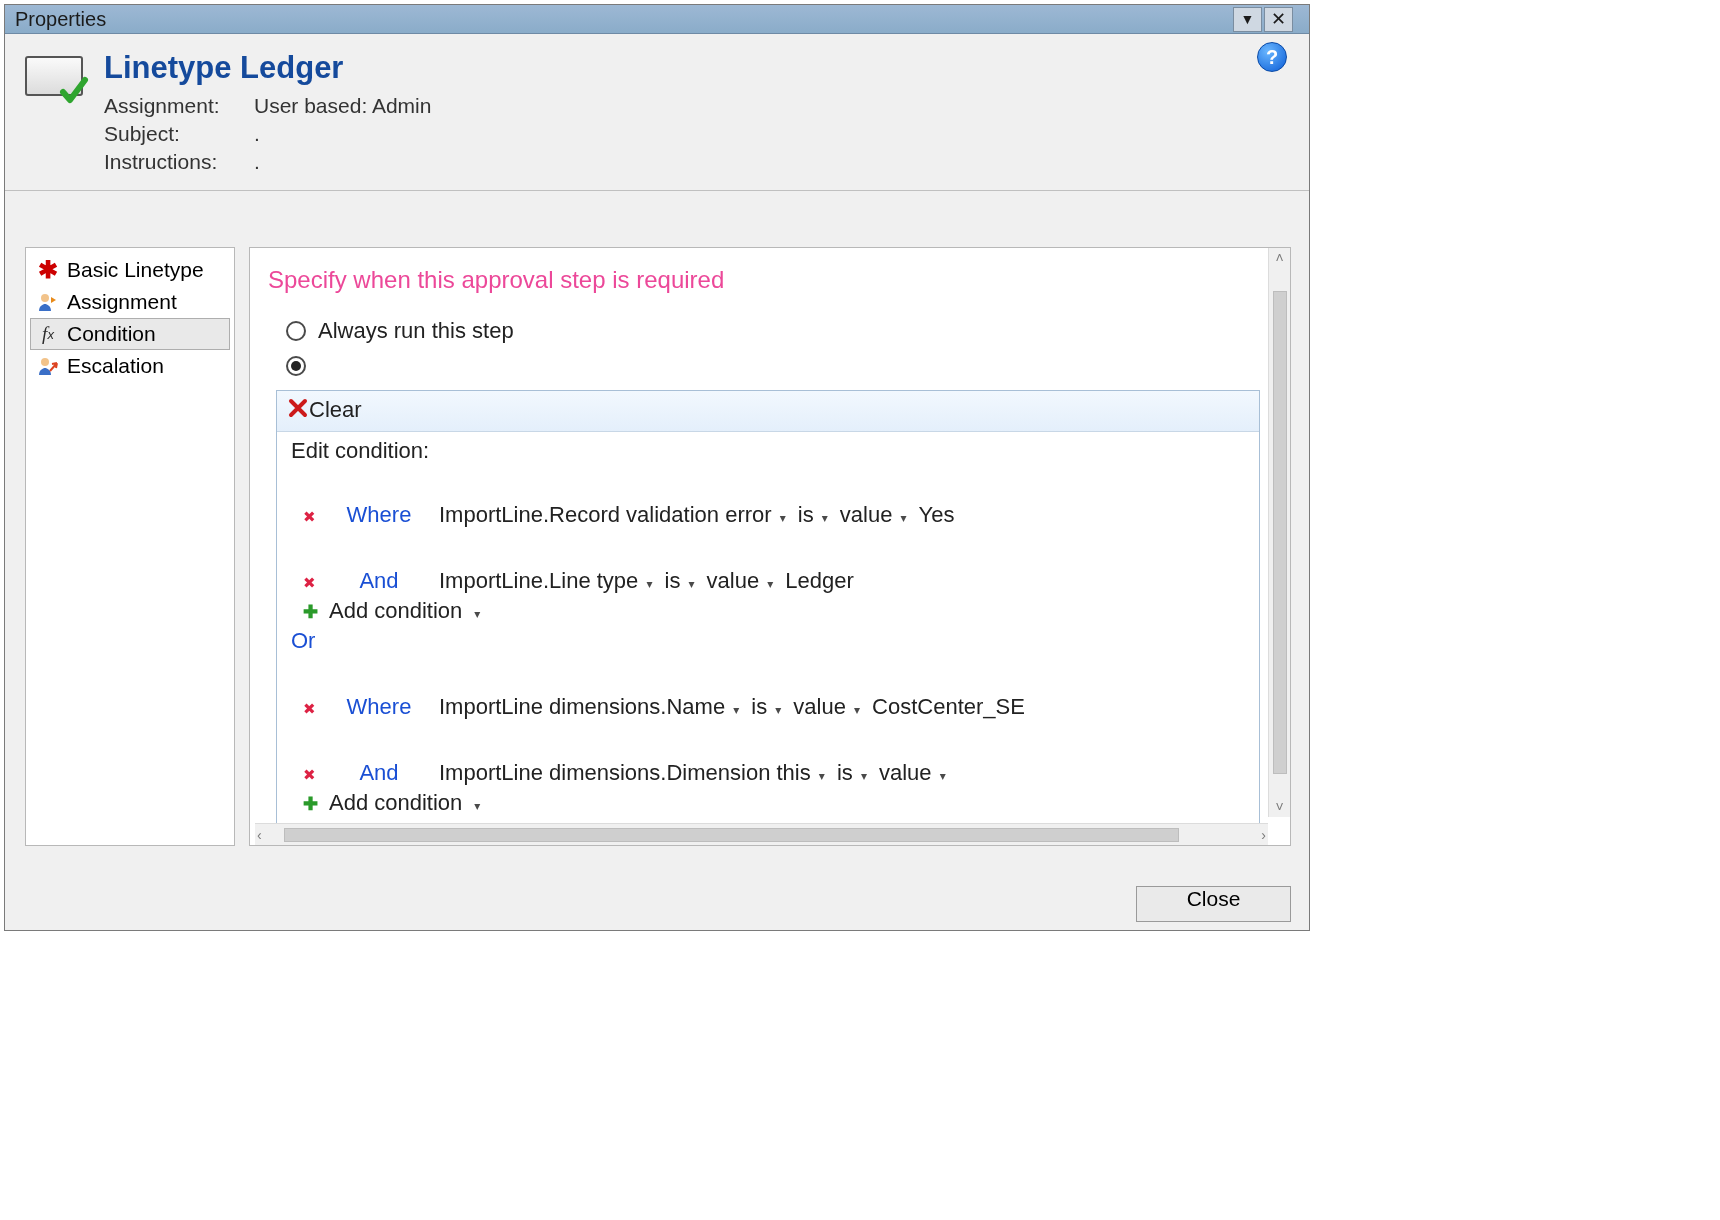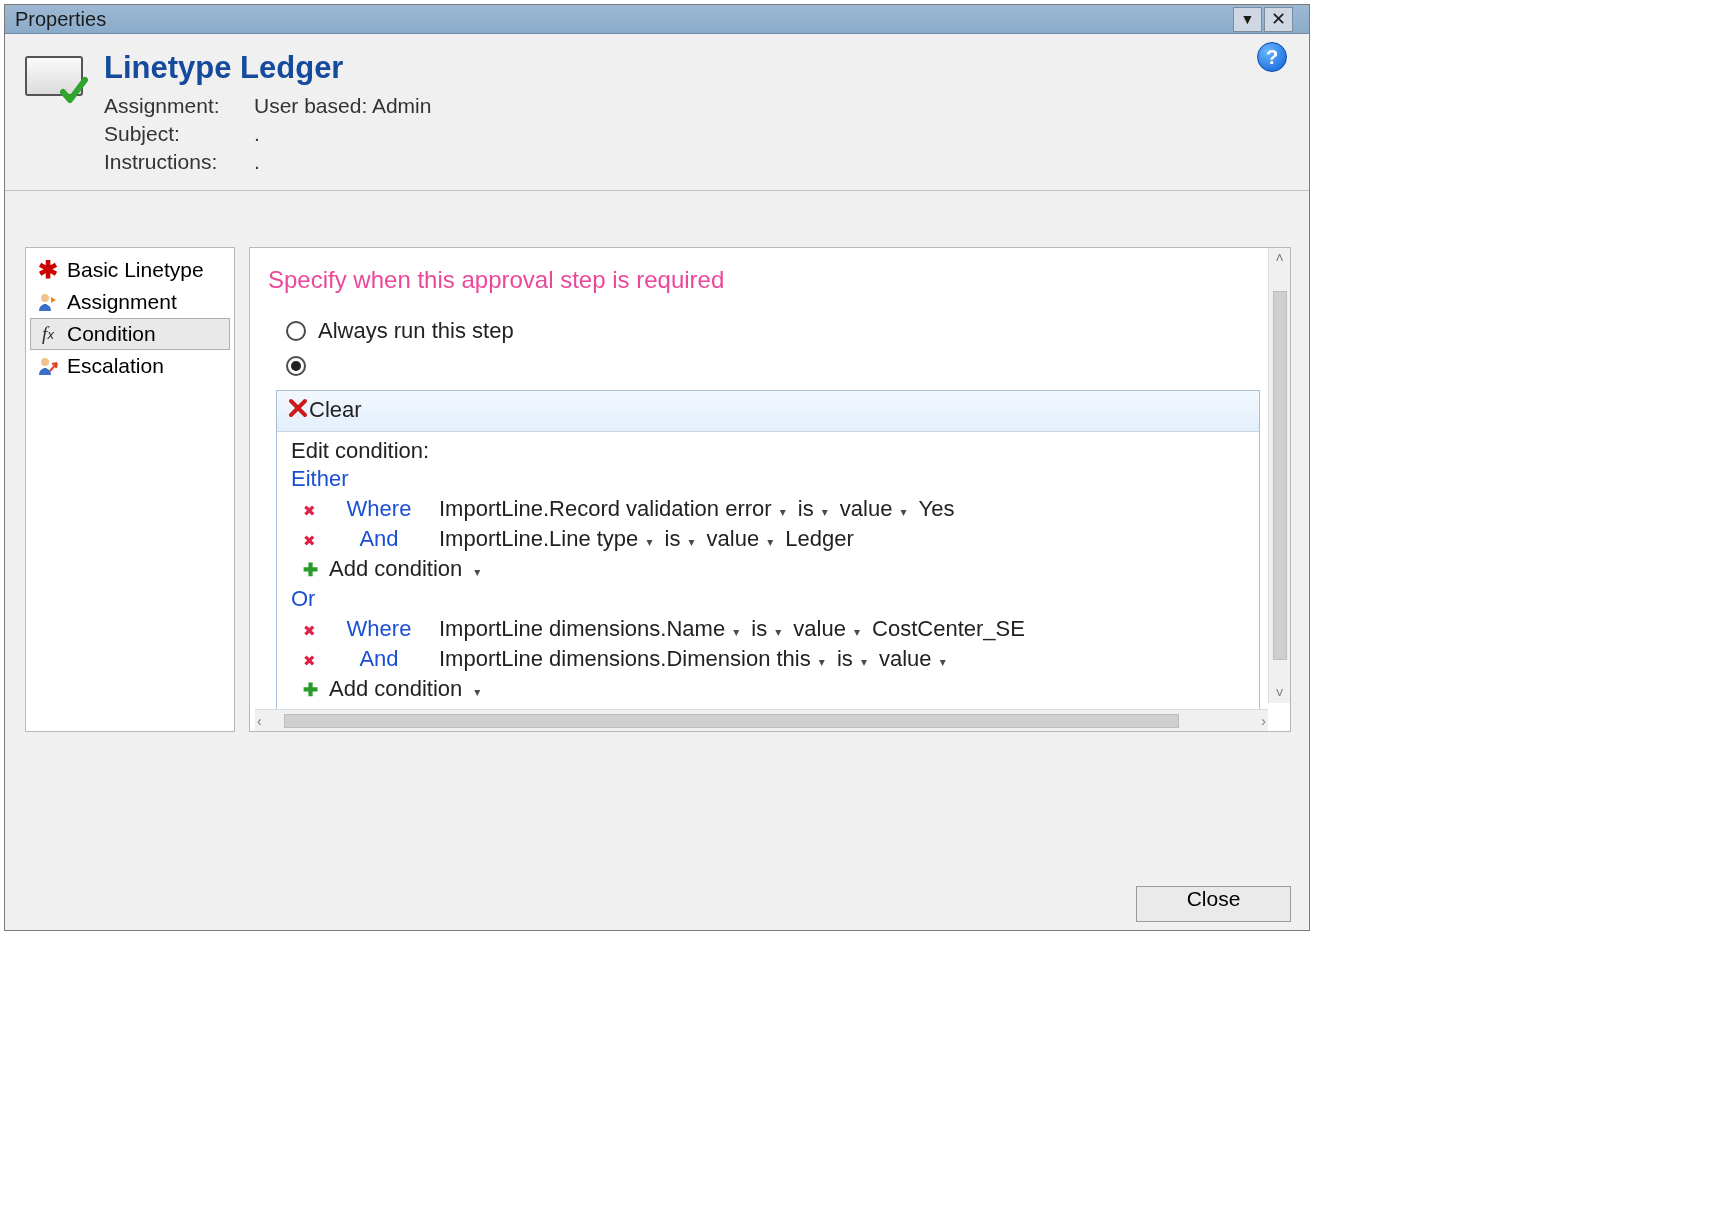--- a/index.html
+++ b/index.html
@@ -63,21 +63,21 @@
     }
     .cond-toolbar {
       background: linear-gradient(#f2f8fe,#e4effb); padding: 6px 10px; display: flex; align-items: flex-start; border-bottom: 1px solid #c8d7e6;
     }
     .cond-body { padding: 6px 14px 16px 14px; font-size: 22px; }
     .kw-group { color: #1a4fd4; font-size: 22px; padding: 2px 0; }
     .cond-line { display: flex; align-items: baseline; gap: 10px; padding: 2px 0 2px 12px; }
     .cond-keyword { color: #1a4fd4; width: 100px; text-align: center; }
     .del-x { color: #d24; font-size: 15px; width: 16px; }
     .add-plus { color: #2a9a2a; font-size: 18px; font-weight: bold; width: 16px; }
-    .dd { color: #222; }
+    .dd { color: #222; margin-top: 36px; }
     .caret { font-size: 12px; padding: 0 2px; color: #4a4a4a; }
     .footer {
       position: absolute; right: 18px; bottom: 8px;
     }
     .btn {
       width: 155px; height: 36px; background: #eaeaea; border: 1px solid #9a9a9a;
       display: flex; justify-content: center; font-size: 21px; cursor: default;
     }
     .asterisk-icon { color: #cc0000; font-size: 24px; font-weight: bold; line-height: 18px; }
     .fx-icon { font-style: italic; font-family: "Times New Roman", serif; color: #2b2b2b; font-size: 19px; }
@@ -175,21 +175,20 @@
           <span style="display:inline-block">
             <svg width="22" height="22" viewBox="0 0 22 22">
                 <path d="M4 4 L18 18 M18 4 L4 18" stroke="#cc1a1a" stroke-width="4" stroke-linecap="round"></path>
               </svg>
           </span>
           <span>Clear</span>
         </div>
         <div class="cond-body">
 
           <div>Edit condition:</div>
-          <div class="kw-group">Either</div>
 
           <div class="cond-line">
             <span class="del-x">✖</span>
             <span class="cond-keyword">Where</span>
             <span class="dd"><span>ImportLine.Record validation error</span> <span class="caret">▾</span></span>
             <span class="dd"><span>is</span> <span class="caret">▾</span></span>
             <span class="dd"><span>value</span> <span class="caret">▾</span></span>
             <span class="dd"><span>Yes</span></span>
           </div>
 

